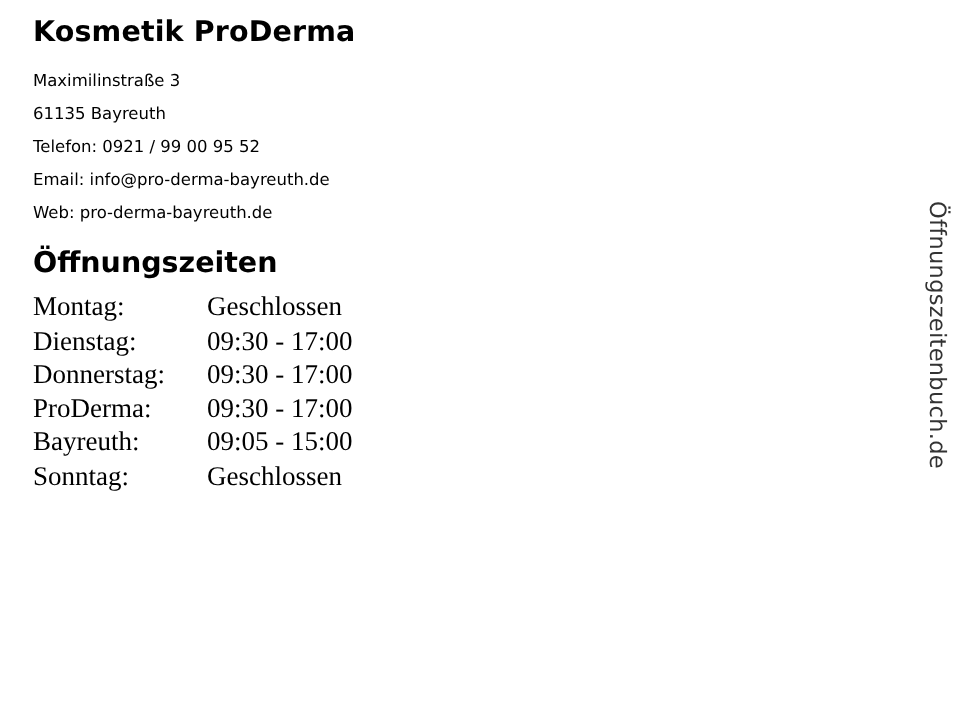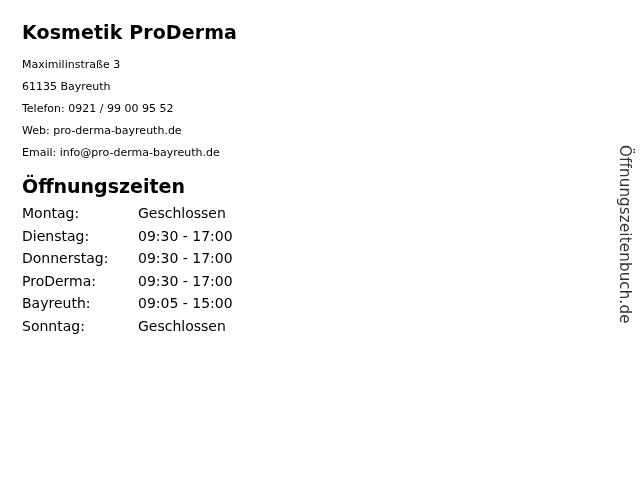--- a/index.html
+++ b/index.html
@@ -11,21 +11,21 @@
     height: 480px;
     background: #ffffff;
     font-family: "DejaVu Sans", sans-serif;
     color: #000000;
     position: relative;
     overflow: hidden;
   }
   .page {
     position: absolute;
     left: 0;
-    top: 11px;
+    top: 0;
     width: 640px;
     height: 344px;
   }
   .business-title {
     position: absolute;
     left: 22px;
     top: 10px;
     font-size: 19px;
     font-weight: bold;
     letter-spacing: 0.1px;
@@ -47,21 +47,22 @@
     top: 164px;
     font-size: 19px;
     font-weight: bold;
     white-space: nowrap;
   }
   .hours-table {
     position: absolute;
     left: 22px;
     top: 194px;
     border-collapse: collapse;
-    font-size: 14px;
+    font-size: 18px;
+    font-family: Liberation Serif, serif;
   }
   .hours-table td {
     padding: 0 0 0 0;
     height: 22.5px;
     vertical-align: top;
     white-space: nowrap;
   }
   .day-cell {
     width: 116px;
   }
@@ -84,22 +85,22 @@
 <body>
 
 <div class="page">
 
   <div class="business-title">Kosmetik ProDerma</div>
 
   <div class="address-block">
     <div class="address-line">Maximilinstraße 3</div>
     <div class="address-line">61135 Bayreuth</div>
     <div class="address-line">Telefon: 0921 / 99 00 95 52</div>
+    <div class="address-line">Email: info@pro-derma-bayreuth.de</div>
     <div class="address-line">Web: pro-derma-bayreuth.de</div>
-    <div class="address-line">Email: info@pro-derma-bayreuth.de</div>
   </div>
 
   <div class="hours-heading">Öffnungszeiten</div>
 
   <table class="hours-table">
     <tbody>
       <tr>
         <td class="day-cell">Montag:</td>
         <td class="time-cell">Geschlossen</td>
       </tr>

